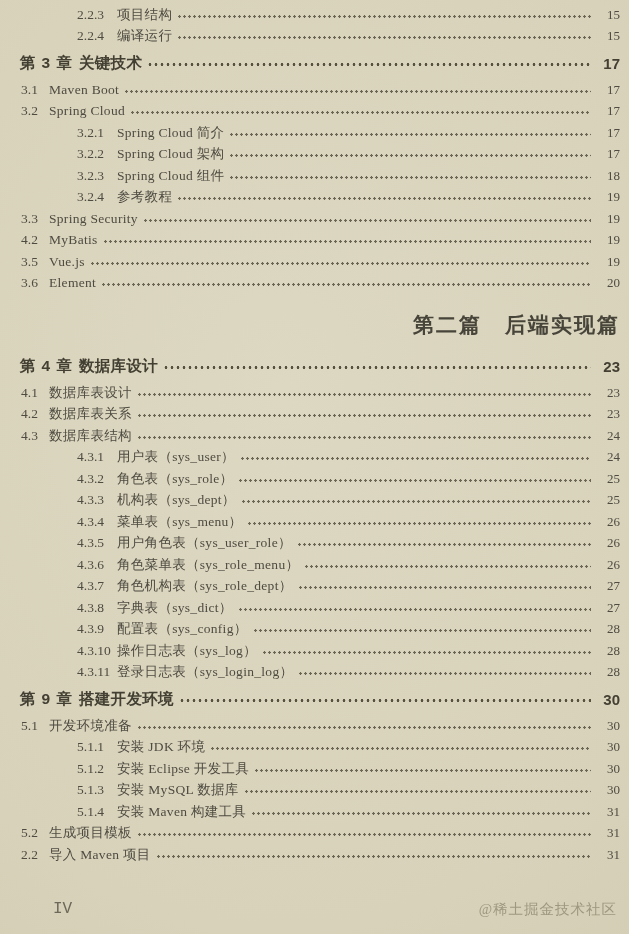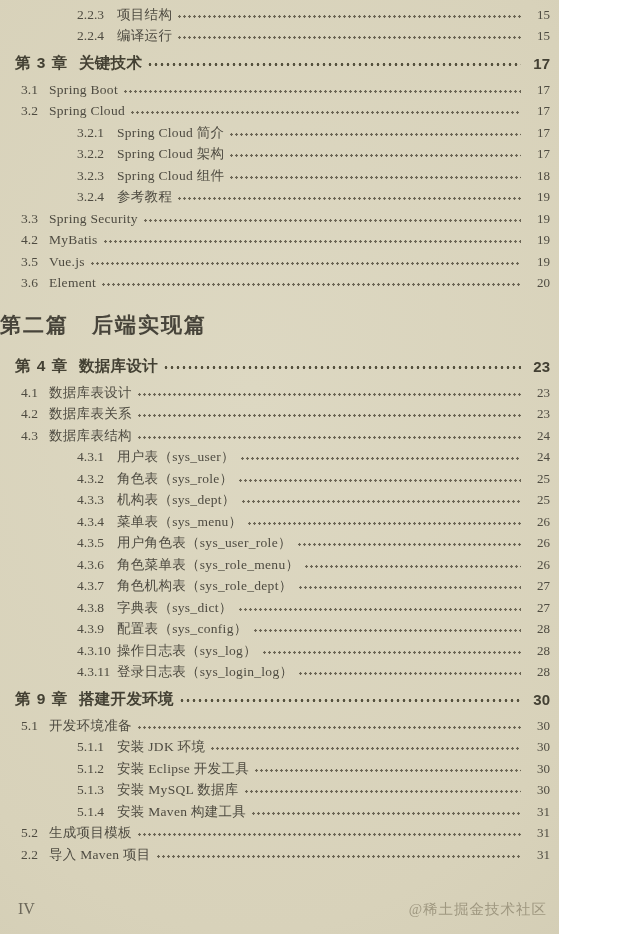--- a/index.html
+++ b/index.html
@@ -1,18 +1,18 @@
 <!DOCTYPE html>
 <html><head>
 <meta charset="utf-8">
 <style>
   html,body{margin:0;padding:0;}
   .page{
     position:relative;
-    width:559px;height:934px;
+    width:629px;height:934px;
     box-sizing:border-box;
     background:radial-gradient(130% 105% at 45% 42%, #ddd8c2 0%, #d8d2ba 55%, #cdc7ae 100%);
     font-family:"Liberation Serif","DejaVu Serif",serif;
     color:#4e4b41;
     overflow:hidden;
   }
   .toc{
     position:absolute;
     top:4px;left:0;right:0;
     padding:0 9px 0 0;
@@ -32,21 +32,21 @@
   .row.sub .num{min-width:34px;}
   .row.chap{
     padding-left:15px;
     height:26px;
     margin:3px 0 3px 0;
     font-size:15.5px;
     font-weight:bold;
     color:#434033;
     font-family:"Liberation Sans","DejaVu Sans",sans-serif;
   }
-  .row.chap .num{min-width:58px;letter-spacing:1px;}
+  .row.chap .num{min-width:58px;letter-spacing:1px;text-align:right;}
   .dots{
     flex:1 1 auto;
     height:13px;
     margin:3px 5px 0 5px;
     background-image:radial-gradient(circle, #6b6554 1px, rgba(0,0,0,0) 1.45px);
     background-size:5px 13px;
     background-repeat:repeat-x;
     background-position:0 50%;
   }
   .row.chap .dots{
@@ -58,40 +58,41 @@
     min-width:24px;
     text-align:right;
     font-size:13px;
     color:#4e4b41;
   }
   .row.chap .pg{font-size:15px;color:#434033;}
   .part{
     height:30px;
     line-height:30px;
     margin:16px 0 13px 0;
-    text-align:left;
+    text-align:right;
     font-size:21px;
     font-weight:bold;
     color:#47443a;
     letter-spacing:2px;
     font-family:"Liberation Sans","DejaVu Sans",sans-serif;
   }
   .footer{
     position:absolute;
     left:0;right:0;bottom:14px;
     height:22px;
     padding:0 12px 0 18px;
     display:flex;
     justify-content:space-between;
     align-items:center;
   }
   .folio{
     font-size:16px;
     color:#6c685a;
-    font-family:Liberation Serif, serif;
+    font-family:Liberation Mono, monospace;
+    margin-left:35px;
   }
   .watermark{
     font-size:14.5px;
     color:rgba(124,116,94,0.62);
     letter-spacing:1px;
     text-align:center;
   }
 </style>
 </head>
 <body>
@@ -111,21 +112,21 @@
     <span class="pg">15</span>
   </div>
       <div class="row chap">
     <span class="num">第 3 章</span>
     <span class="title">关键技术</span>
     <span class="dots"></span>
     <span class="pg">17</span>
   </div>
       <div class="row sec">
     <span class="num">3.1</span>
-    <span class="title">Spring Boot</span>
+    <span class="title">Maven Boot</span>
     <span class="dots"></span>
     <span class="pg">17</span>
   </div>
       <div class="row sec">
     <span class="num">3.2</span>
     <span class="title">Spring Cloud</span>
     <span class="dots"></span>
     <span class="pg">17</span>
   </div>
       <div class="row sub">

